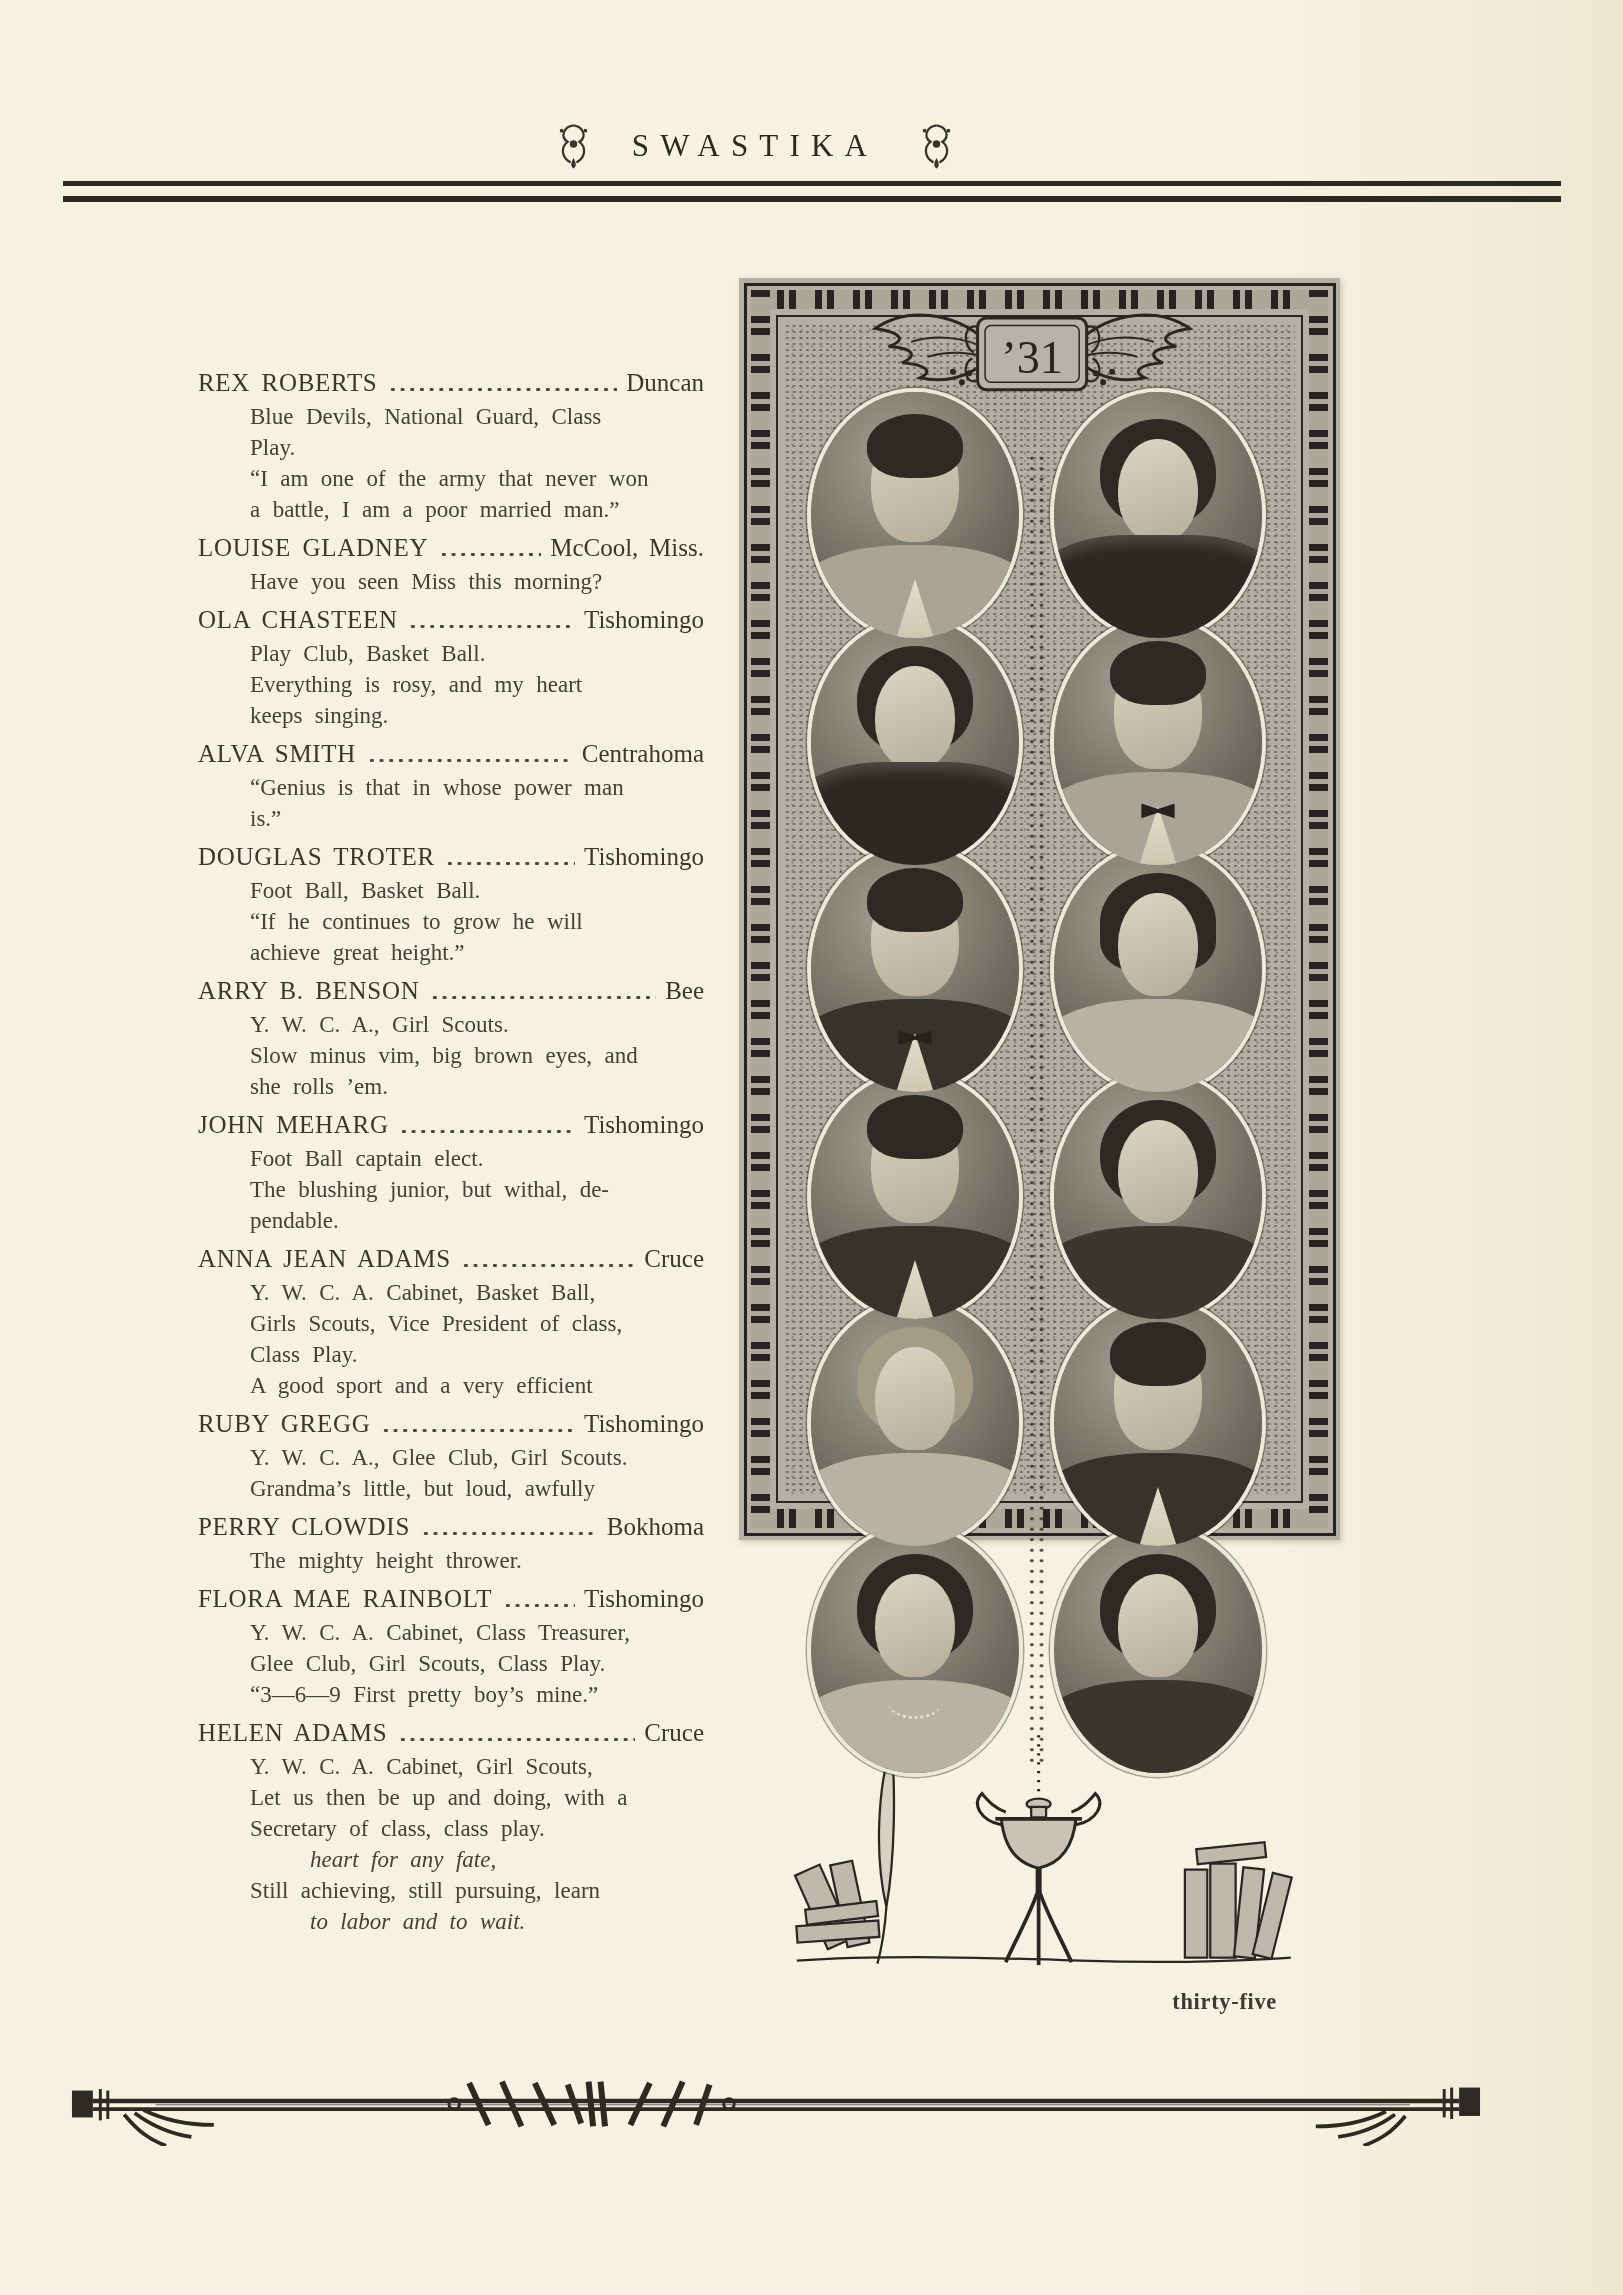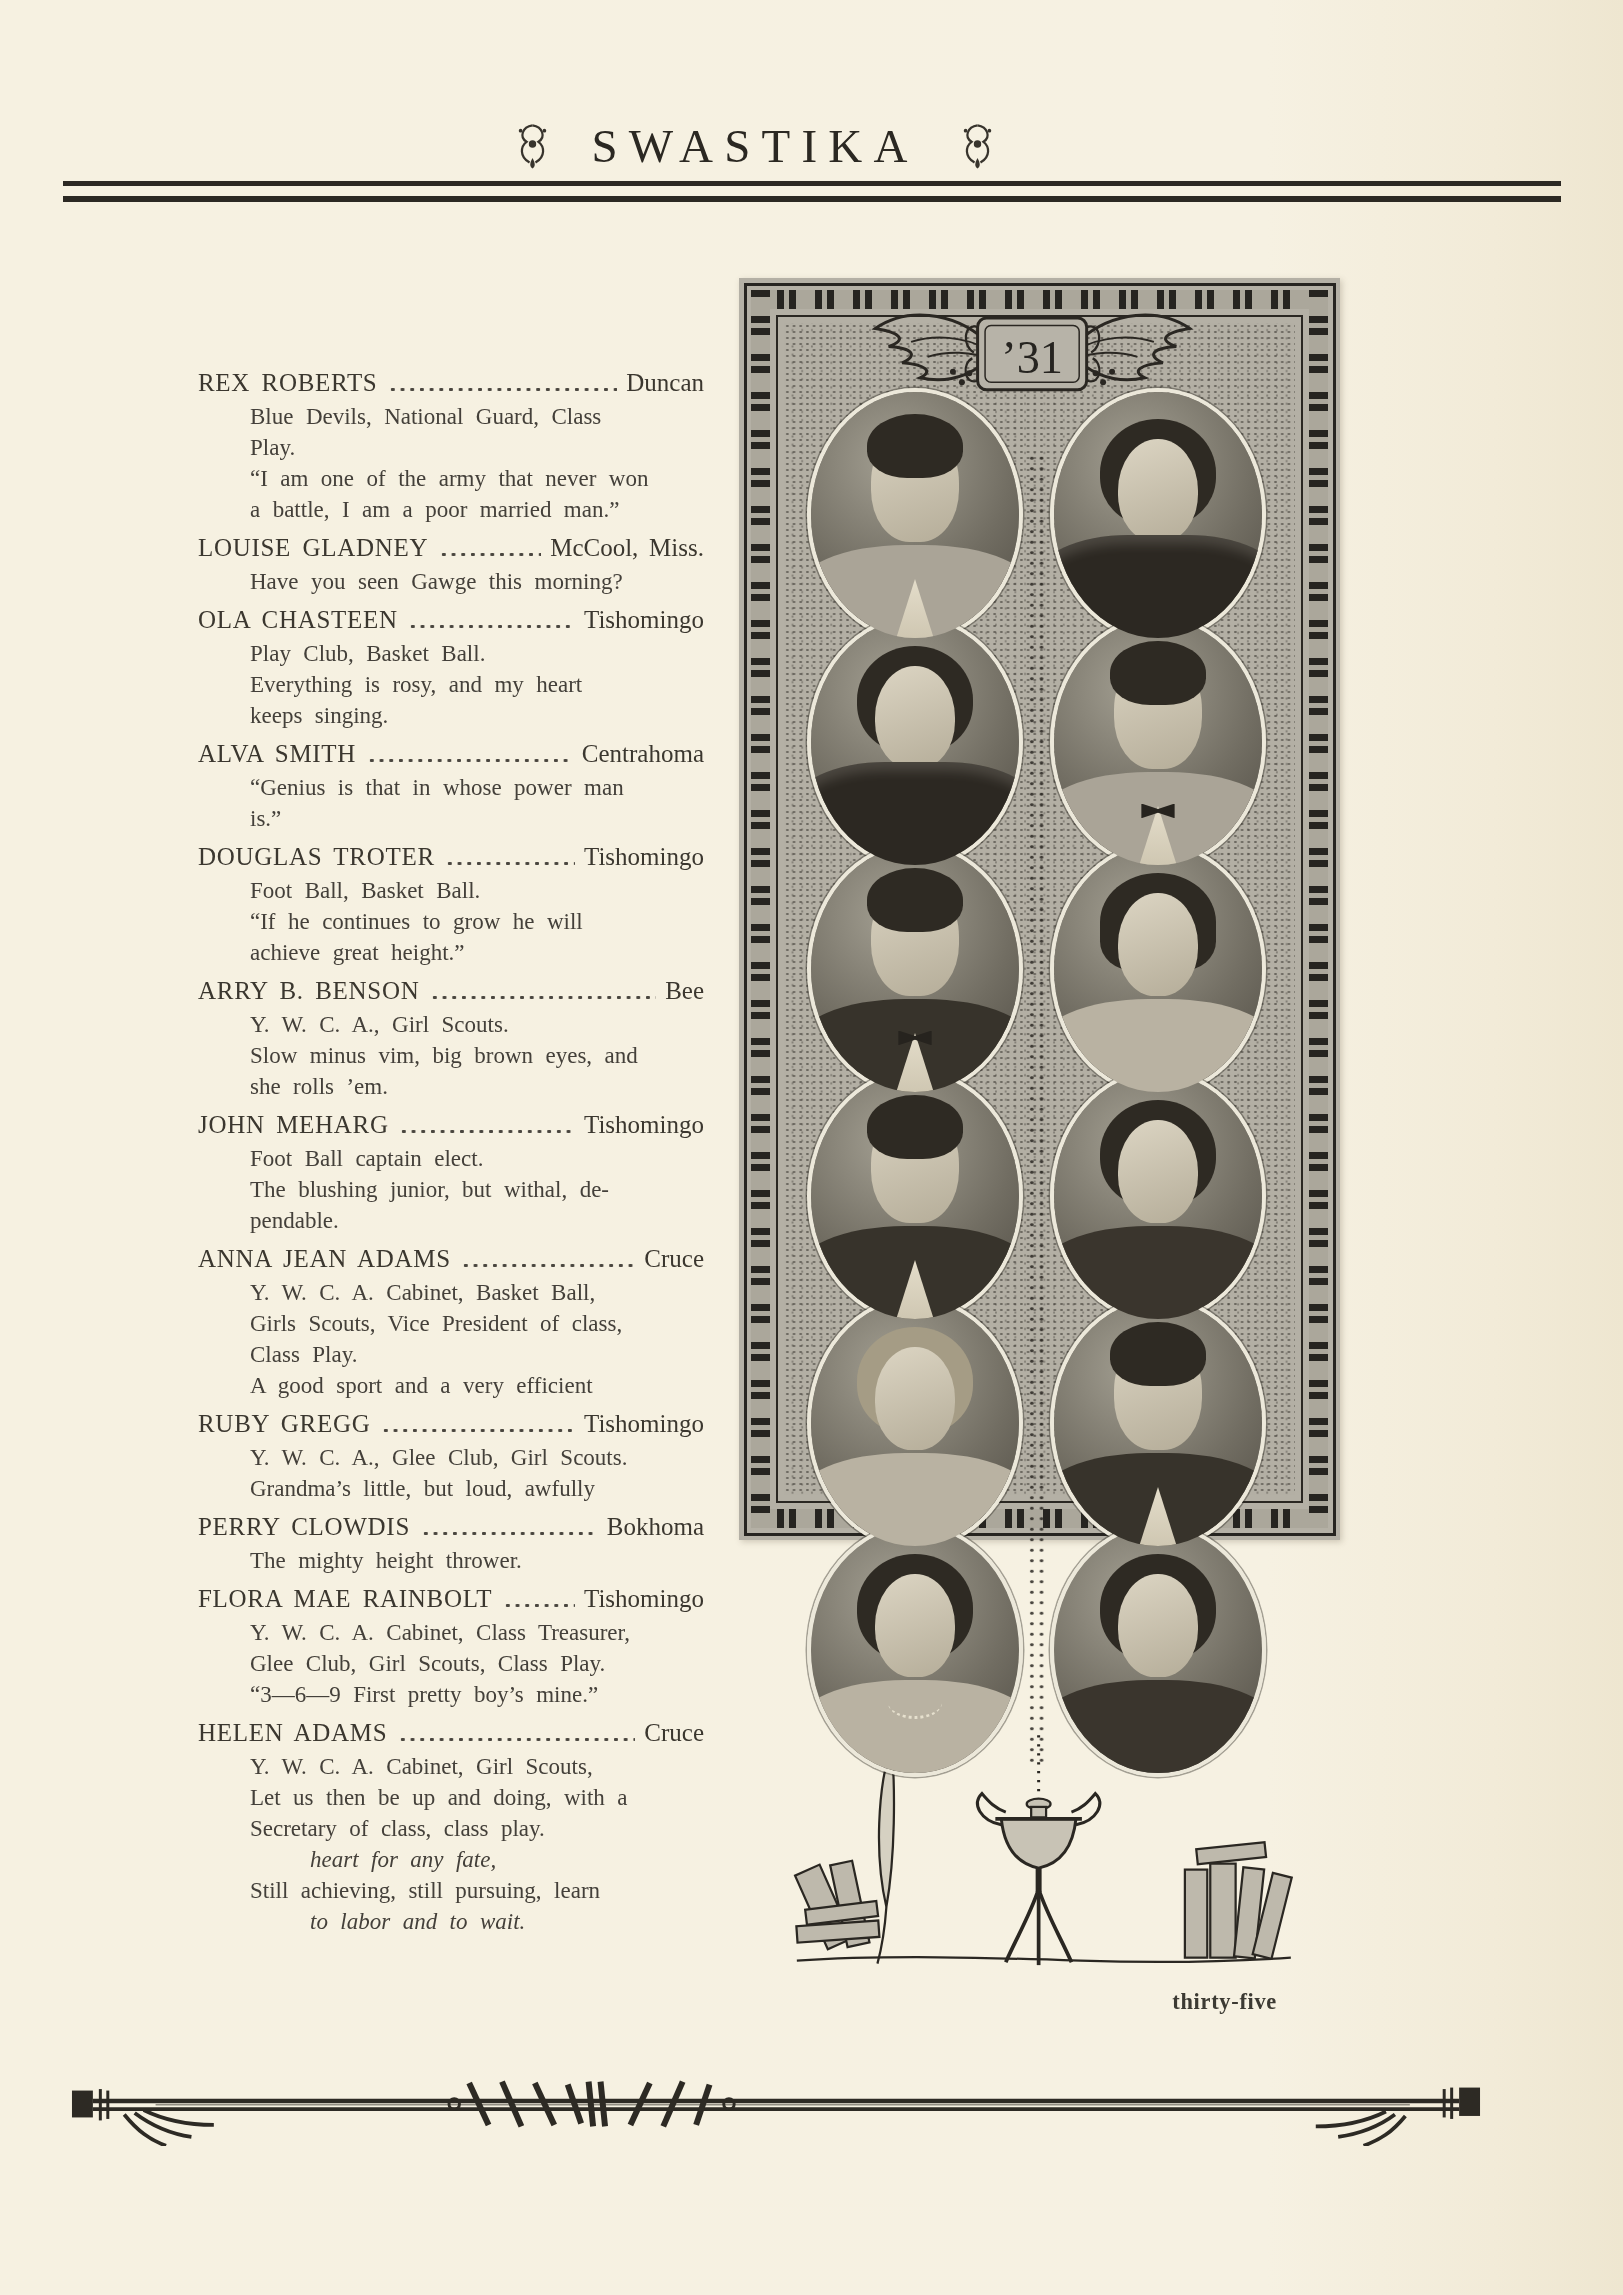--- a/index.html
+++ b/index.html
@@ -4,21 +4,21 @@
 <style>
   html,body{margin:0;padding:0;background:#e9e2cf;}
   .page{position:relative;width:1624px;height:2295px;overflow:hidden;
         background:linear-gradient(90deg,#f6f1e1 0%,#f6f1e2 78%,#f2ebd8 92%,#eee6d0 100%);
         font-family:"Liberation Serif","DejaVu Serif",serif;color:#44403a;}
 
   
   .masthead{position:absolute;left:0;right:0;top:112px;height:67px;
             display:flex;align-items:center;justify-content:center;gap:39px;
             transform:translateX(-57px);}
-  .title{font-size:47px;letter-spacing:11.2px;color:#2b2822;font-weight:500;white-space:nowrap;}
+  .title{font-size:31px;letter-spacing:11.2px;color:#2b2822;font-weight:500;white-space:nowrap;}
   .fleuron{width:39px;height:49px;flex:0 0 auto;}
   .rule{position:absolute;left:63px;right:63px;background:#2c2923;}
   .rule-1{top:181px;height:5.2px;}
   .rule-2{top:196px;height:6px;}
 
   
   .entries{position:absolute;left:198px;top:367px;width:506px;}
   .entry{margin-bottom:7.5px;}
   .entry-head{display:flex;align-items:baseline;margin-bottom:1.5px;
               font-size:25px;line-height:32px;color:#3b372f;word-spacing:4.5px;}
@@ -129,21 +129,21 @@
         </div>
     </div>
 
     <div class="entry">
       <div class="entry-head">
         <span class="entry-name">LOUISE GLADNEY</span>
         <span class="leader"></span>
         <span class="entry-town">McCool, Miss.</span>
       </div>
       <div class="entry-lines">
-          <p class="line">Have you seen Gawge this morning?</p>
+          <p class="line">Have you seen Miss this morning?</p>
         </div>
     </div>
 
     <div class="entry">
       <div class="entry-head">
         <span class="entry-name">OLA CHASTEEN</span>
         <span class="leader"></span>
         <span class="entry-town">Tishomingo</span>
       </div>
       <div class="entry-lines">

